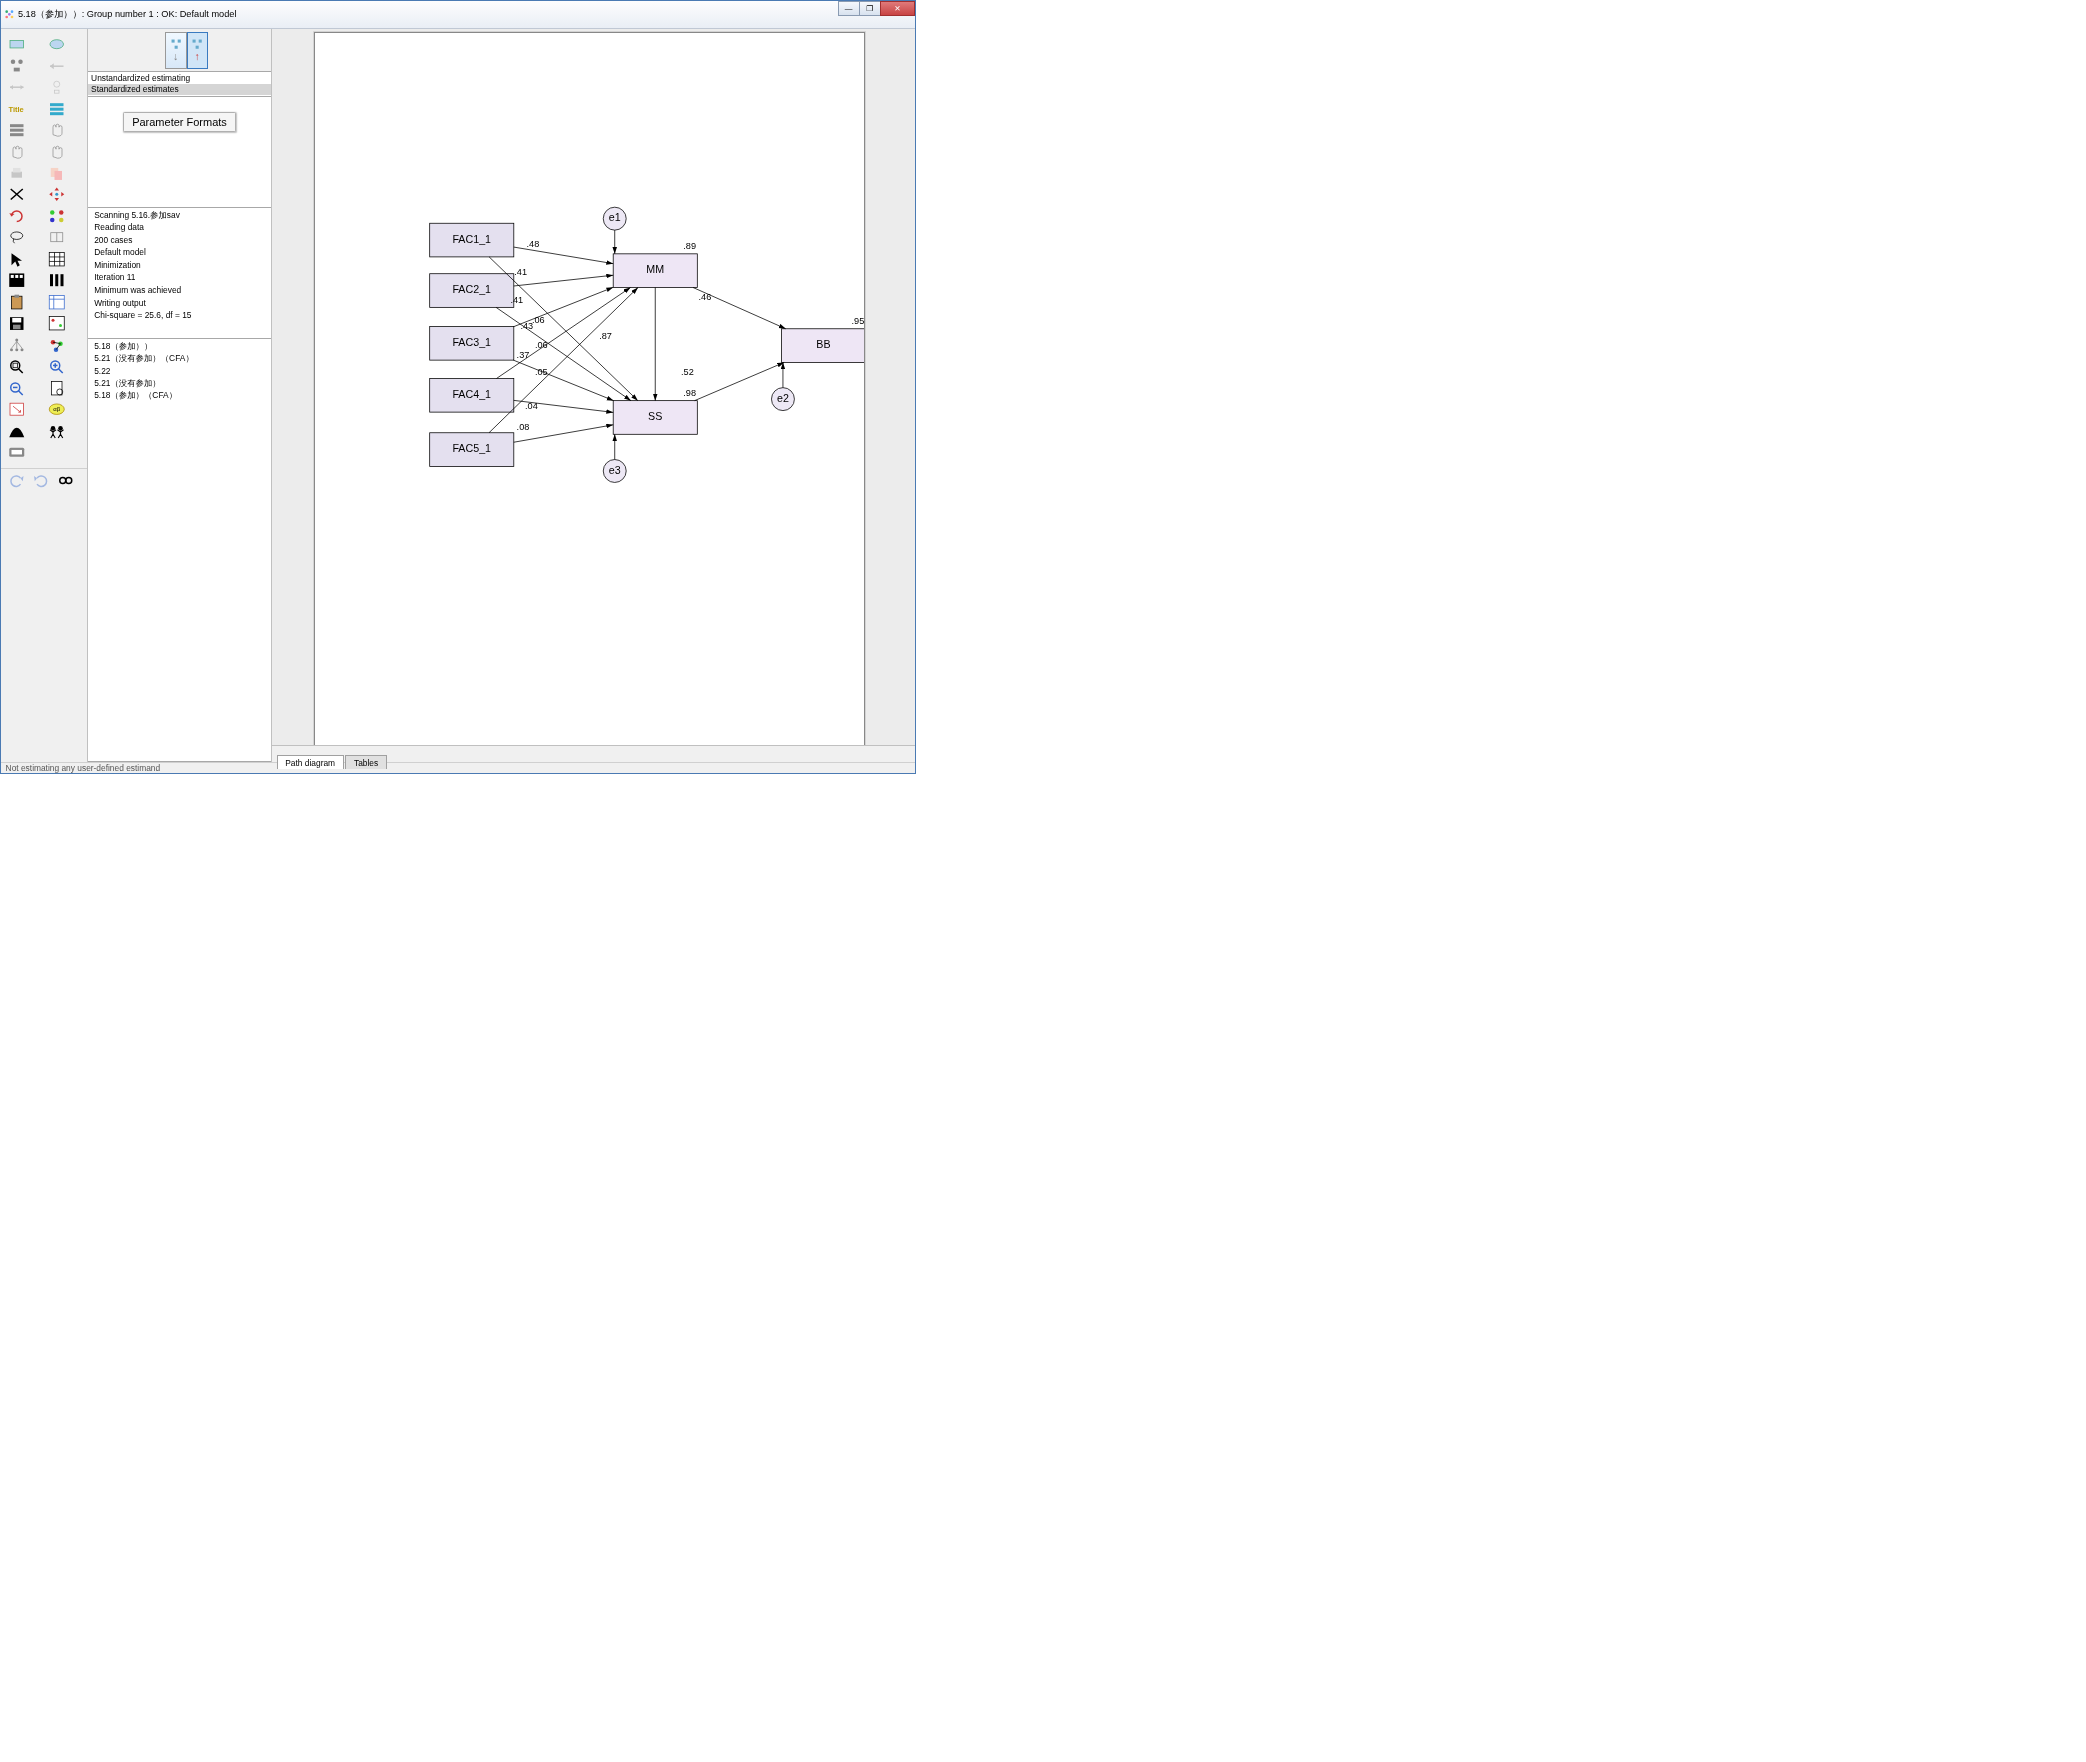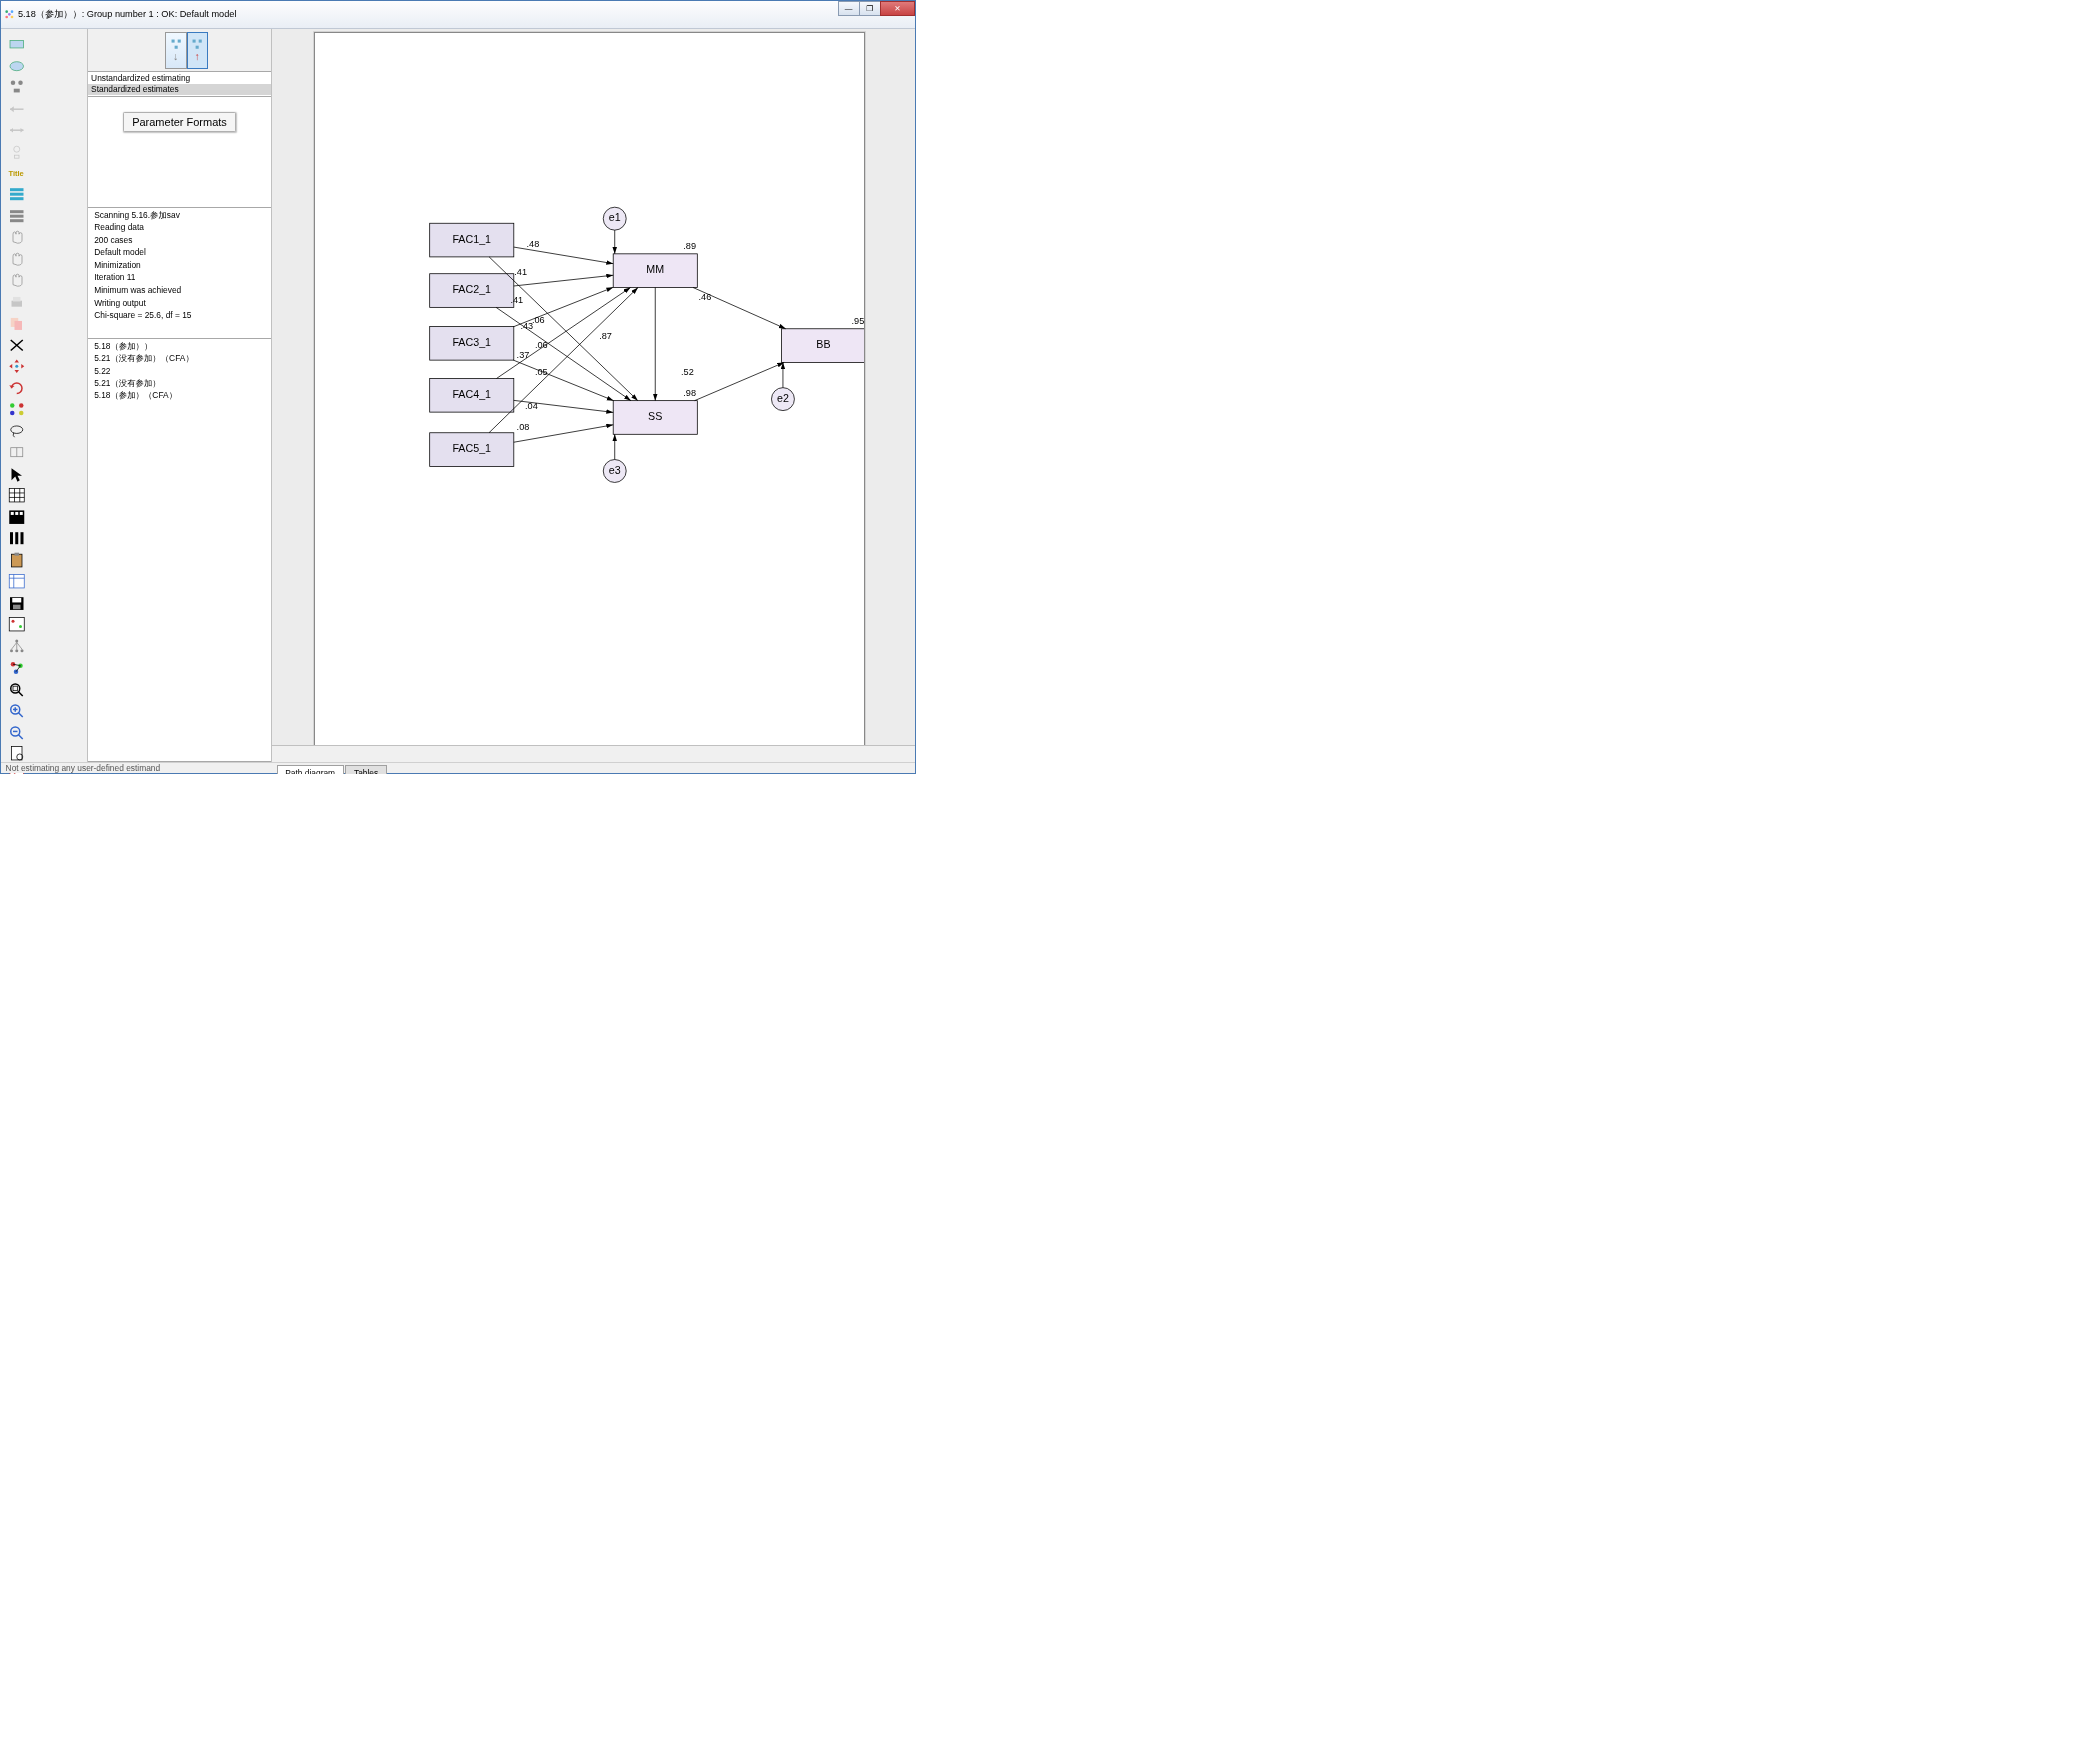--- a/index.html
+++ b/index.html
@@ -8,21 +8,21 @@
 .titlebar { height: 28px; background: linear-gradient(#fdfdfe, #e9eef5); display: flex; align-items: center; padding-left: 3.1px; border-bottom: 0.8px solid #c0c8d4; }
 .titlebar-icon { width: 10.7px; height: 10.7px; margin-right: 3.1px; }
 .titlebar-text { flex: 1; font-size: 9.2px; color: #000; }
 .win-btns { display: flex; height: 100%; }
 .win-btn { width: 22px; height: 14.6px; border: 0.8px solid #8a9bb2; margin-left: -0.8px; background: linear-gradient(#f5f8fc,#d8e2ef); display:flex; align-items:center; justify-content:center; font-size:7.7px; }
 .win-btn.close { background: linear-gradient(#e07a7a,#c84444); color:#fff; width:35px; border-color:#a03030; }
 .menubar { height: 17px; background: #f5f5f5; display: flex; align-items: center; padding-left: 4.6px; border-bottom: 0.8px solid #d0d0d0; }
 .menu-item { padding: 1.5px 6.1px; font-size: 9.2px; cursor: default; }
 .body { flex:1; display:flex; min-height:0; }
 .left-tools { width: 87px; background: #f0f0f0; border-right:0.8px solid #c0c0c0; display:flex; flex-direction:column; }
-.tool-grid { display:grid; grid-template-columns: repeat(1, 1fr); gap:3.1px; padding:6.1px 4.6px; }
+.tool-grid { display:grid; grid-template-columns: repeat(2, 1fr); gap:3.1px; padding:6.1px 4.6px; }
 .tool-btn { width:21.5px; height:18.4px; border:0.8px solid transparent; display:flex; align-items:center; justify-content:center; background:transparent; }
 .tool-dim { opacity:0.4; }
 .undo-row { display:flex; gap:3.1px; padding:3.1px 4.6px; border-top:0.8px solid #d0d0d0; }
 .middle-col { width: 184px; display:flex; flex-direction:column; border-right:0.8px solid #c0c0c0; background:#fff; }
 .middle-top-icons { height: 43px; border-bottom:0.8px solid #a8a8a8; background:#f0f0f0; display:flex; align-items:center; padding-left:77px; gap:0; }
 .model-icon { width:21.5px; height:37px; border:0.8px solid #999; background:linear-gradient(#f0f8ff,#d8e8f8); display:flex; flex-direction:column; align-items:center; justify-content:center; }
 .model-icon.sel { border:1.5px solid #3a7ac0; background:#d0e5f7; }
 .panel { border-bottom:0.8px solid #a8a8a8; background:#fff; overflow:hidden; }
 .panel-line { padding:0.8px 3.1px; font-size:8.4px; }
 .panel-line.sel { background:#d5d5d5; }
@@ -31,21 +31,21 @@
 .panel.estimates { height: 24.6px; }
 .panel.paramfmt { height: 111px; display:flex; align-items:flex-start; justify-content:center; padding-top:15.4px; }
 .pf-btn { padding:3.1px 7.7px; background:#f5f5f5; border:0.8px solid #b0b0b0; border-radius:1.5px; box-shadow:0.8px 0.8px 1.5px rgba(0,0,0,.25); font-size:11px; }
 .panel.log { height: 131px; font-size:8.4px; line-height:1.3; padding:1.5px 3.1px; }
 .panel.files { flex:1; font-size:8.4px; padding:1.5px 3.1px; }
 .canvas-area { flex:1; display:flex; flex-direction:column; background:#ececec; min-width:0; }
 .canvas-wrap { flex:1; position:relative; overflow:hidden; padding:4.6px; }
 .paper { position:absolute; left:42px; top:3.1px; width:551px; height:722px; background:#fff; border:0.8px solid #888; box-shadow:0 0 0 0.8px #ccc; }
 .diagram-svg { position:absolute; left:0; top:0; width:100%; height:100%; }
 .bottom-tabs { height:17px; background:#f0f0f0; border-top:0.8px solid #c0c0c0; display:flex; align-items:flex-end; padding-left:4.6px; gap:1.5px; }
-.tab { padding:1.5px 7.7px; border:0.8px solid #a0a0a0; border-bottom:none; background:#fff; font-size:8.4px; position:relative; top:17px; }
+.tab { padding:1.5px 7.7px; border:0.8px solid #a0a0a0; border-bottom:none; background:#fff; font-size:8.4px; position:relative; top:7px; }
 .tab.inactive { background:#e0e0e0; }
 .statusbar { height:10.7px; background:#f0f0f0; border-top:0.8px solid #d0d0d0; font-size:8.4px; padding-left:4.6px; color:#555; overflow:hidden;}
 rect.obs { fill:#e4e0ef; stroke:#000; stroke-width:1; }
 rect.lat { fill:#eee6f5; stroke:#000; stroke-width:1; }
 circle.err { fill:#ede8f5; stroke:#000; stroke-width:1; }
 text.lbl { font-family:Arial,sans-serif; font-size:14px; text-anchor:middle; dominant-baseline:middle; }
 text.coef { font-family:Arial,sans-serif; font-size:12px; text-anchor:middle; }
 line.path, path.path { stroke:#000; stroke-width:1; fill:none; marker-end:url(#arrow); }
 </style>
 </head>

